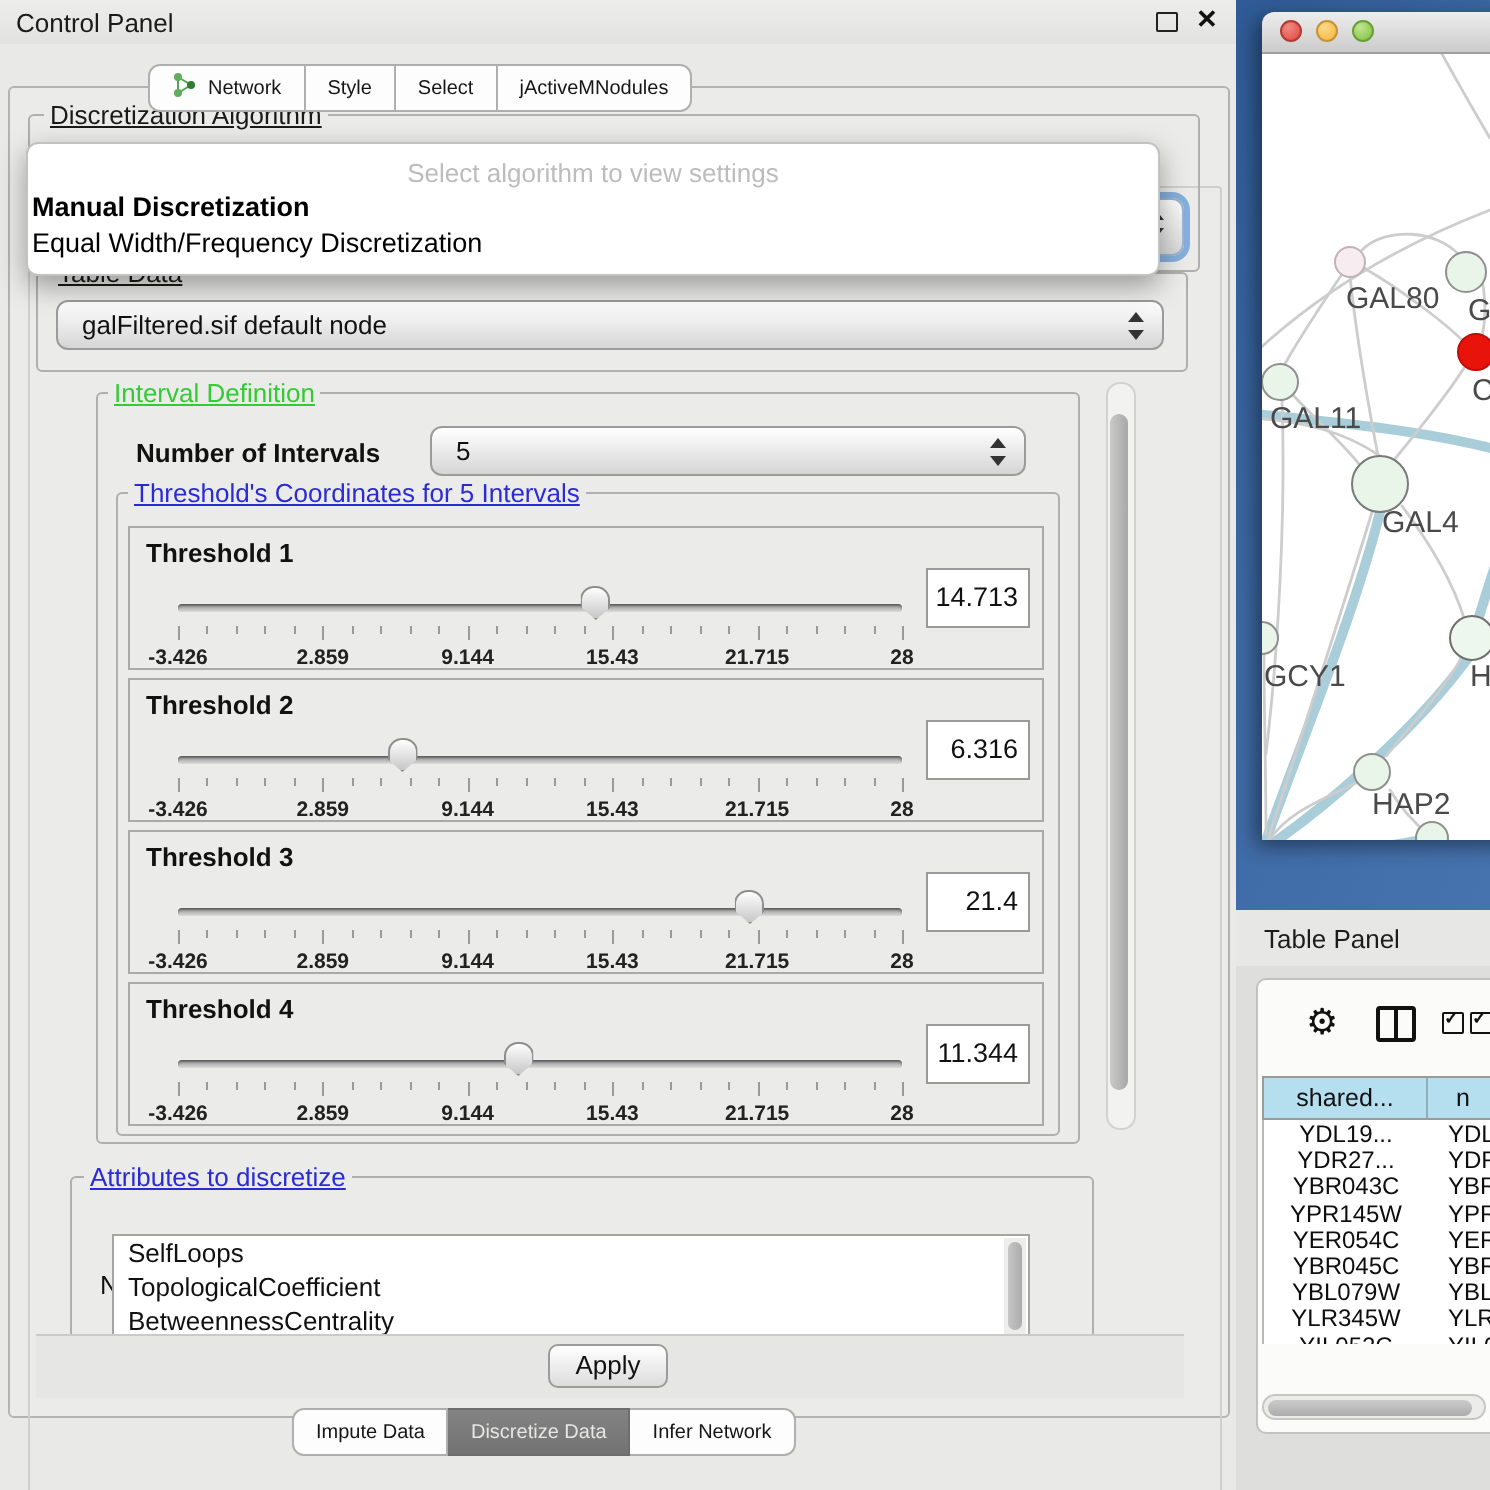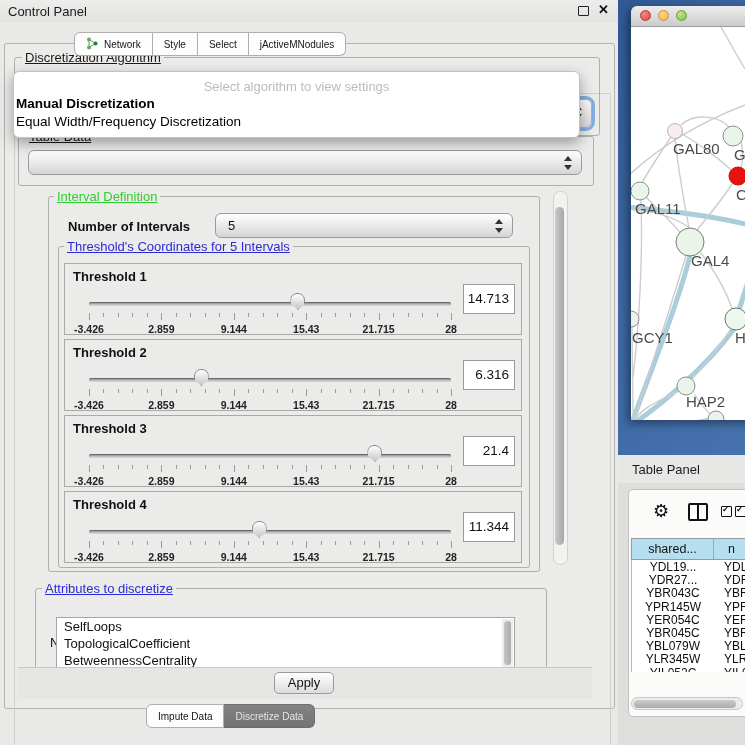--- a/index.html
+++ b/index.html
@@ -150,20 +150,21 @@
 
   <div class="groupbox" style="left:14px;top:57px;width:584px;height:77px;"></div>
   <span class="grouplabel lbl-black" style="left:22px;top:51px;">Discretization Algorithm</span>
   <div class="ghost-combo">
       <span class="stepper"></span>
     </div>
 
   <div class="groupbox" style="left:18px;top:136px;width:574px;height:48px;"></div>
   <span class="grouplabel lbl-black" style="left:26px;top:130px;">Table Data</span>
   <div class="combo" style="left:28px;top:150px;width:554px;height:25px;">
+    <span class="val">galFiltered.sif default node</span>
     <span class="stepper"></span>
   </div>
 
   <div class="groupbox" style="left:48px;top:196px;width:490px;height:374px;"></div>
   <span class="grouplabel lbl-green" style="left:54px;top:190px;">Interval Definition</span>
 
   <span style="position:absolute;left:68px;top:219px;font-weight:bold;">Number of Intervals</span>
   <div class="combo" style="left:215px;top:213px;width:298px;height:25px;">
     <span class="val">5</span>
     <span class="stepper"></span>
@@ -367,20 +368,23 @@
   <div class="applybar">
     <div class="btn">Apply</div>
   </div>
 
   <div class="tabstrip" id="bottom-tabs">
       <div class="tab">
         <span>Impute Data</span>
       </div>
       <div class="tab sel">
         <span>Discretize Data</span>
+      </div>
+      <div class="tab">
+        <span>Infer Network</span>
       </div>
     </div>
 
   <div class="popup">
     <div class="hint">Select algorithm to view settings</div>
     <div id="popup-items">
         <div class="item" style="top: 24px; font-weight: bold;">Manual Discretization</div>
         <div class="item" style="top: 42px;">Equal Width/Frequency Discretization</div>
       </div>
   </div>

